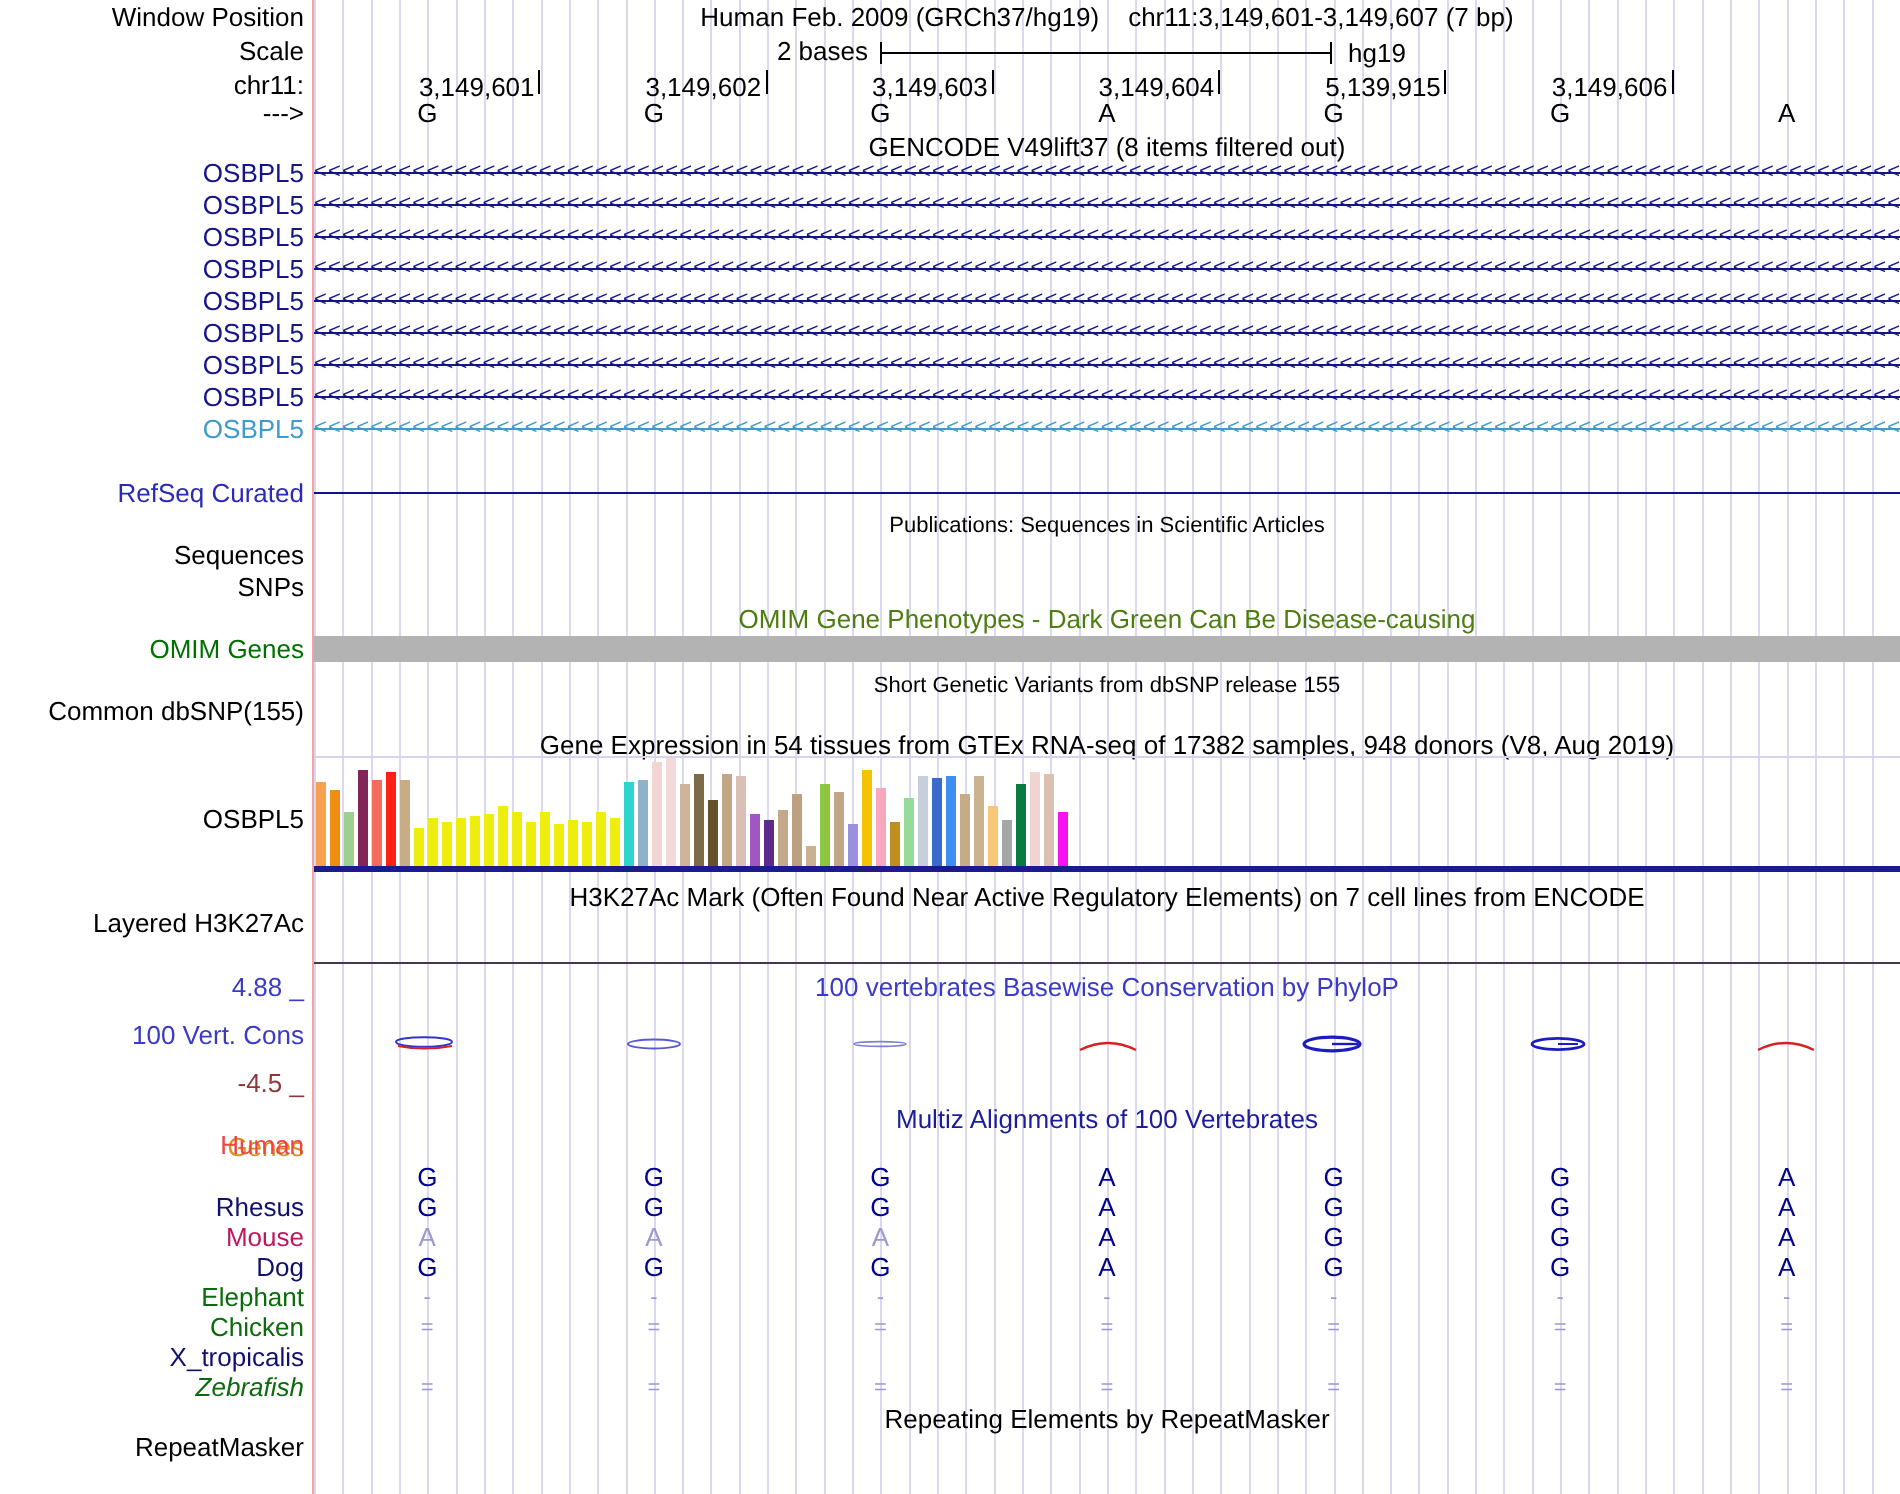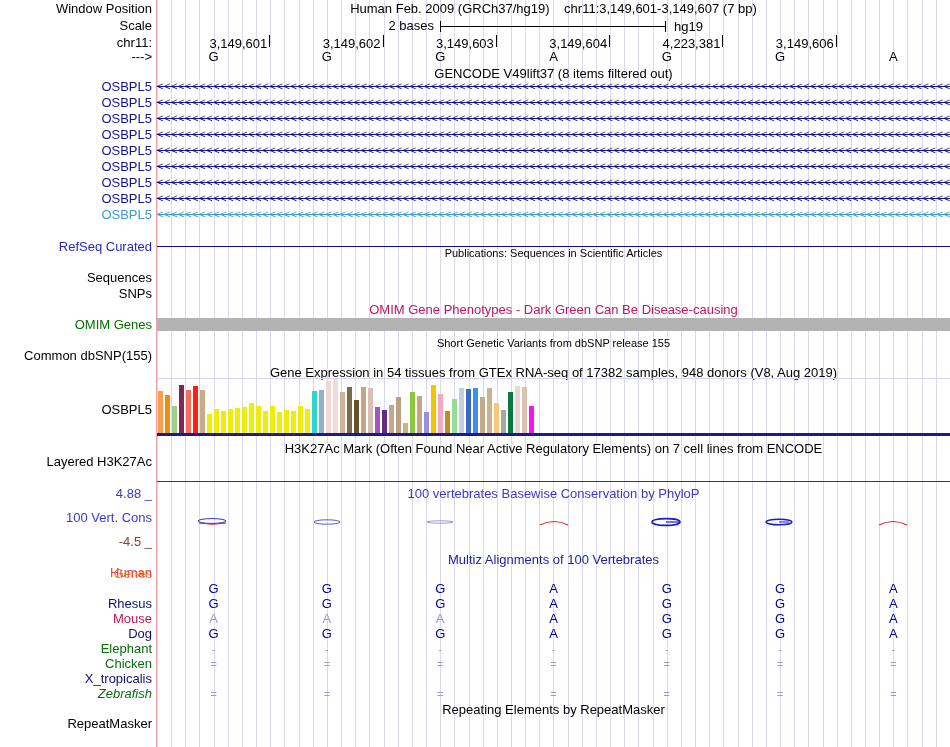--- a/index.html
+++ b/index.html
@@ -43,21 +43,21 @@
   <div class="lbl" style="top:36px">chr11:</div>
   <div id="coords">
       <div style="top: 36px; left: 182.286px; width: 85px; position: absolute; text-align: right; font-size: 13px;">3,149,601</div>
       <div style="position: absolute; top: 35px; left: 269.286px; width: 1px; height: 12px; background: rgb(0, 0, 0);"></div>
       <div style="top: 36px; left: 295.571px; width: 85px; position: absolute; text-align: right; font-size: 13px;">3,149,602</div>
       <div style="position: absolute; top: 35px; left: 382.571px; width: 1px; height: 12px; background: rgb(0, 0, 0);"></div>
       <div style="top: 36px; left: 408.857px; width: 85px; position: absolute; text-align: right; font-size: 13px;">3,149,603</div>
       <div style="position: absolute; top: 35px; left: 495.857px; width: 1px; height: 12px; background: rgb(0, 0, 0);"></div>
       <div style="top: 36px; left: 522.143px; width: 85px; position: absolute; text-align: right; font-size: 13px;">3,149,604</div>
       <div style="position: absolute; top: 35px; left: 609.143px; width: 1px; height: 12px; background: rgb(0, 0, 0);"></div>
-      <div style="top: 36px; left: 635.429px; width: 85px; position: absolute; text-align: right; font-size: 13px;">4,223,381</div>
+      <div style="top: 36px; left: 635.429px; width: 85px; position: absolute; text-align: right; font-size: 13px;">5,139,915</div>
       <div style="position: absolute; top: 35px; left: 722.429px; width: 1px; height: 12px; background: rgb(0, 0, 0);"></div>
       <div style="top: 36px; left: 748.714px; width: 85px; position: absolute; text-align: right; font-size: 13px;">3,149,606</div>
       <div style="position: absolute; top: 35px; left: 835.714px; width: 1px; height: 12px; background: rgb(0, 0, 0);"></div>
     </div>
 
   <div class="lbl" style="top:50px">---&gt;</div>
   <div id="bases">
       <div class="cell" style="top: 50px; left: 202.643px;">G</div>
       <div class="cell" style="top: 50px; left: 315.929px;">G</div>
       <div class="cell" style="top: 50px; left: 429.214px;">G</div>
@@ -103,25 +103,25 @@
       </div>
       <div class="lbl" style="top: 208px; color: rgb(62, 155, 203);">OSBPL5</div>
       <div class="generow" style="top: 208px; color: rgb(62, 155, 203); background: linear-gradient(transparent 6px, rgb(62, 155, 203) 6px, rgb(62, 155, 203) 7px, transparent 7px);">
         <span>&lt;&lt;&lt;&lt;&lt;&lt;&lt;&lt;&lt;&lt;&lt;&lt;&lt;&lt;&lt;&lt;&lt;&lt;&lt;&lt;&lt;&lt;&lt;&lt;&lt;&lt;&lt;&lt;&lt;&lt;&lt;&lt;&lt;&lt;&lt;&lt;&lt;&lt;&lt;&lt;&lt;&lt;&lt;&lt;&lt;&lt;&lt;&lt;&lt;&lt;&lt;&lt;&lt;&lt;&lt;&lt;&lt;&lt;&lt;&lt;&lt;&lt;&lt;&lt;&lt;&lt;&lt;&lt;&lt;&lt;&lt;&lt;&lt;&lt;&lt;&lt;&lt;&lt;&lt;&lt;&lt;&lt;&lt;&lt;&lt;&lt;&lt;&lt;&lt;&lt;&lt;&lt;&lt;&lt;&lt;&lt;&lt;&lt;&lt;&lt;&lt;&lt;&lt;&lt;&lt;&lt;&lt;&lt;&lt;&lt;&lt;&lt;&lt;&lt;&lt;&lt;&lt;&lt;&lt;&lt;</span>
       </div>
     </div>
 
   <div class="lbl" style="top: 240px; color: rgb(42, 42, 184);" id="refseq-label">RefSeq Curated</div>
   <div class="hline" id="refseq-line" style="top: 246px; height: 1px; background: rgb(16, 16, 142);"></div>
 
-  <div class="title small" style="top:246px">Publications: Sequences in Scientific Articles</div>
+  <div class="title small" style="top:256px">Publications: Sequences in Scientific Articles</div>
   <div class="lbl" style="top:271px">Sequences</div>
   <div class="lbl" style="top:287px">SNPs</div>
 
-  <div class="title" style="top: 303px; color: #be185d;" id="omim-title">OMIM Gene Phenotypes - Dark Green Can Be Disease-causing</div>
+  <div class="title" style="top: 303px; color: #4d7c0f;" id="omim-title">OMIM Gene Phenotypes - Dark Green Can Be Disease-causing</div>
   <div class="lbl" style="top: 318px; color: rgb(0, 112, 0);" id="omim-label">OMIM Genes</div>
   <div class="hline" id="omim-bar" style="top: 318px; height: 13px; background: rgb(179, 179, 179);"></div>
 
   <div class="title small" style="top:336px">Short Genetic Variants from dbSNP release 155</div>
   <div class="lbl" style="top:349px">Common dbSNP(155)</div>
 
   <div class="title" style="top:366px">Gene Expression in 54 tissues from GTEx RNA-seq of 17382 samples, 948 donors (V8, Aug 2019)</div>
   <div class="lbl" style="top:403px">OSBPL5</div>
   <div class="gtex-frame" style="top:378px;height:55px"></div>
   <div id="gtex-bars">

